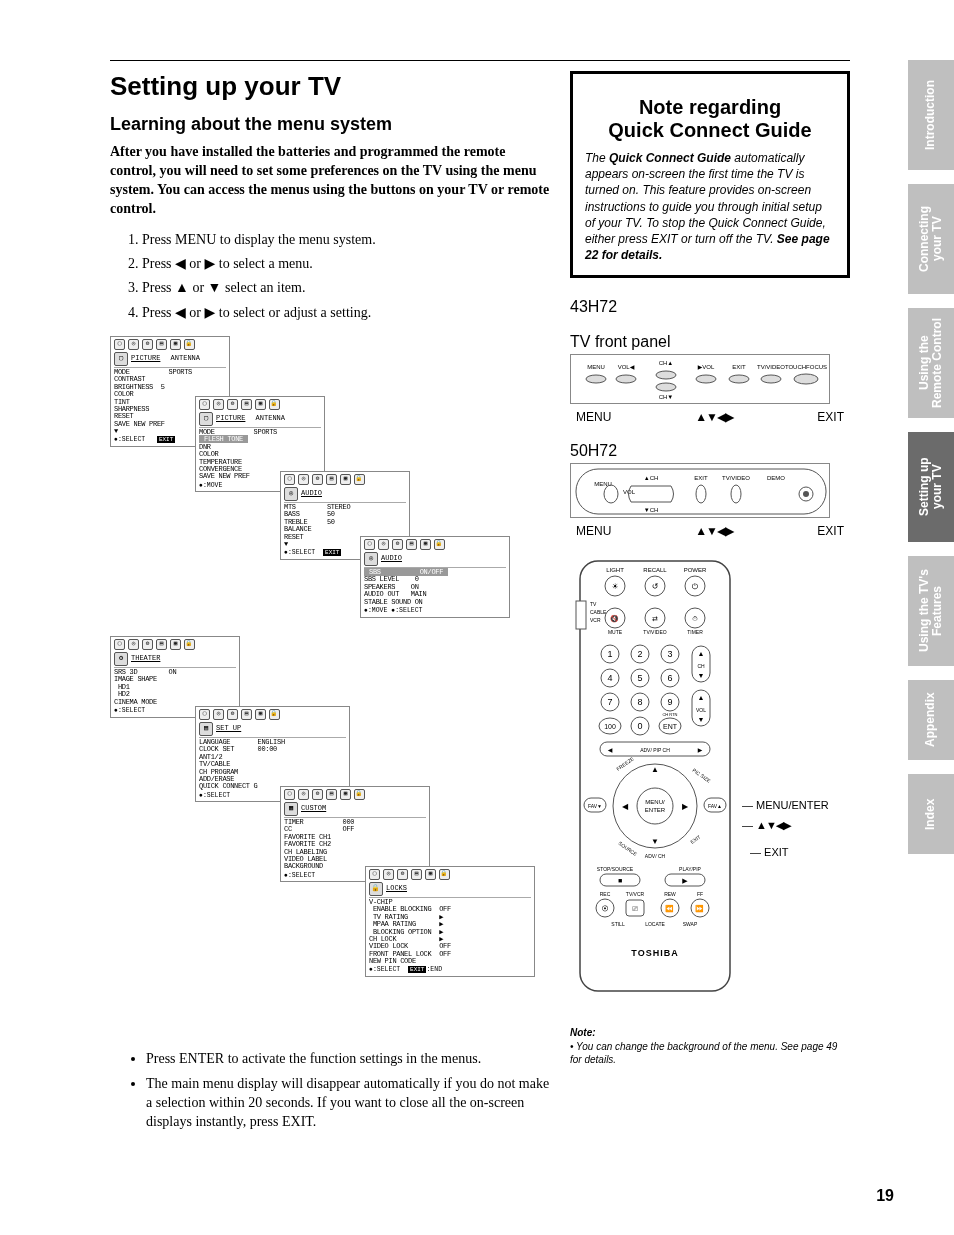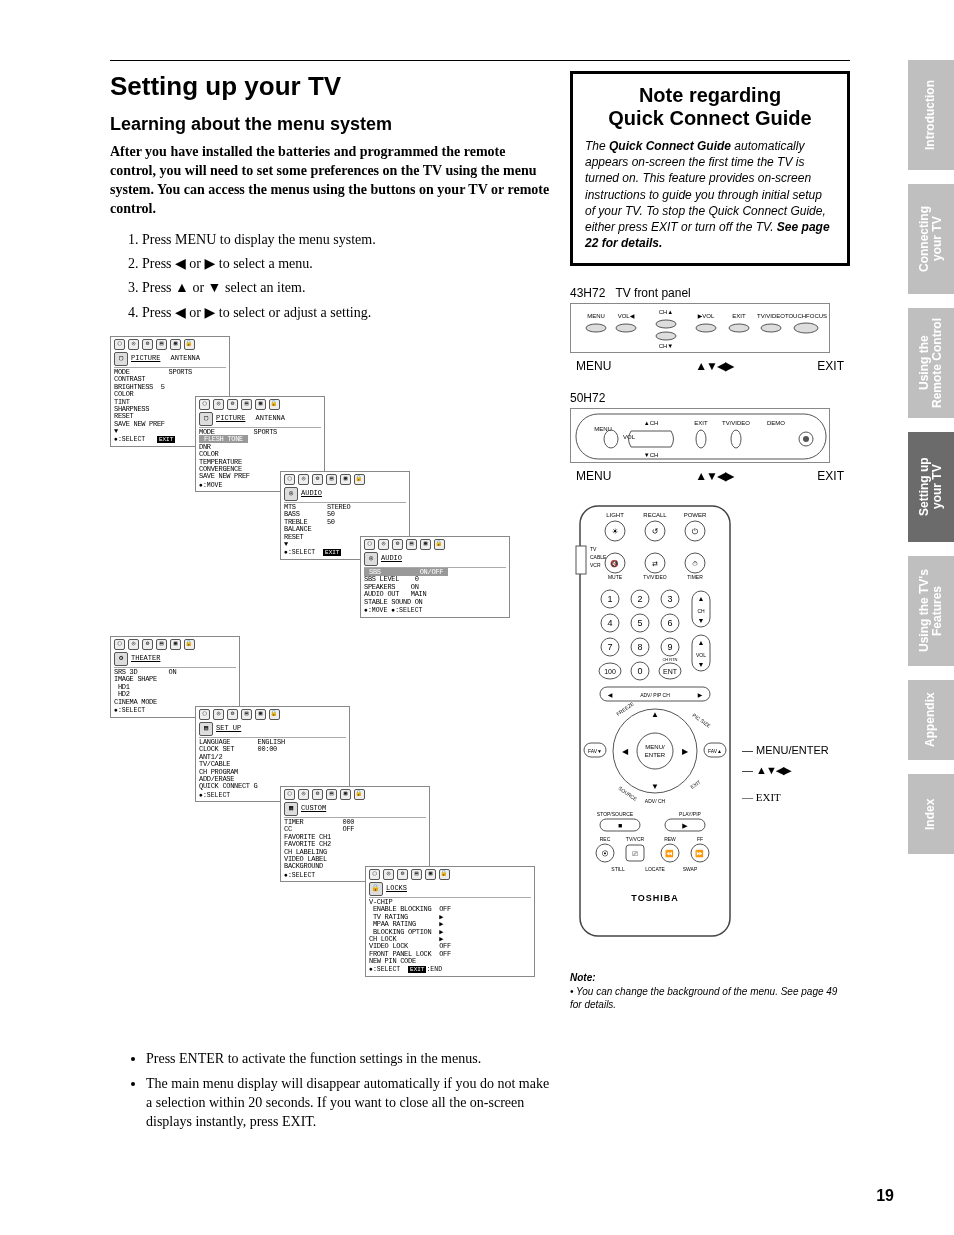--- a/index.html
+++ b/index.html
@@ -99,41 +99,41 @@
     margin-top: 14px;
     margin-left: 30px;
     font-size: 14px;
     line-height: 1.35;
   }
   .notes-list li { list-style: disc; margin-bottom:6px; margin-left: 6px;}
 
   
   .callout-box {
     border: 3px solid #000;
-    padding: 10px 12px 12px;
+    padding: 22px 12px 12px;
     margin-bottom: 20px;
   }
   .callout-box h3 {
     font-family: Arial, Helvetica, sans-serif;
     font-weight: bold;
     font-size: 20px;
     text-align: center;
     line-height: 1.15;
     margin-bottom: 8px;
   }
   .callout-box .body {
     font-family: Arial, Helvetica, sans-serif;
     font-style: italic;
     font-size: 12px;
     line-height: 1.35;
   }
   .callout-box .body b { font-weight: bold; }
 
   .panel-block { font-family: Arial, Helvetica, sans-serif; font-size: 11px; margin-bottom:18px;}
-  .panel-label { font-size: 12px; margin-bottom:3px; display:flex; gap:10px;}
+  .panel-label { font-size: 16px; margin-bottom:3px; display:flex; gap:17px;flex-direction:column;}
   .panel-svg { border:1px solid #888; background:#fff; }
   .panel-caption { font-size:12px; margin-top:4px; display:flex; justify-content:space-between; padding: 0 6px;}
   .arrows-sym { letter-spacing:-1px; }
 
   .remote-wrap { position:relative; font-family:Arial,Helvetica,sans-serif; font-size:9px;}
   .remote-svg { display:block; }
   .remote-annot { position:absolute; font-size:11px; }
 
   .bottom-note {
     font-family: Arial, Helvetica, sans-serif;
@@ -573,21 +573,21 @@
             <text x="48" y="370">STILL</text>
               <text x="85" y="370">LOCATE</text>
               <text x="120" y="370">SWAP</text>
           </g>
 
           <text x="85" y="400" font-size="9" font-weight="bold" text-anchor="middle" letter-spacing="1">TOSHIBA</text>
         </svg>
 
         <div class="remote-annot" style="left:172px; top:243px;">— <span>MENU/ENTER</span></div>
         <div class="remote-annot" style="left:172px; top:263px;">— <span class="arrows-sym">▲▼◀▶</span></div>
-        <div class="remote-annot" style="left:172px; top:290px;font-family:Liberation Serif, serif;">— <span>EXIT</span></div>
+        <div class="remote-annot" style="left:180px; top:290px;">— <span>EXIT</span></div>
       </div>
 
       <div class="bottom-note">
         <div class="hd">Note:</div>
         <div>• <span>You can change the background of the menu. See page 49 for details.</span></div>
       </div>
 
     </div>
   </div>
 

